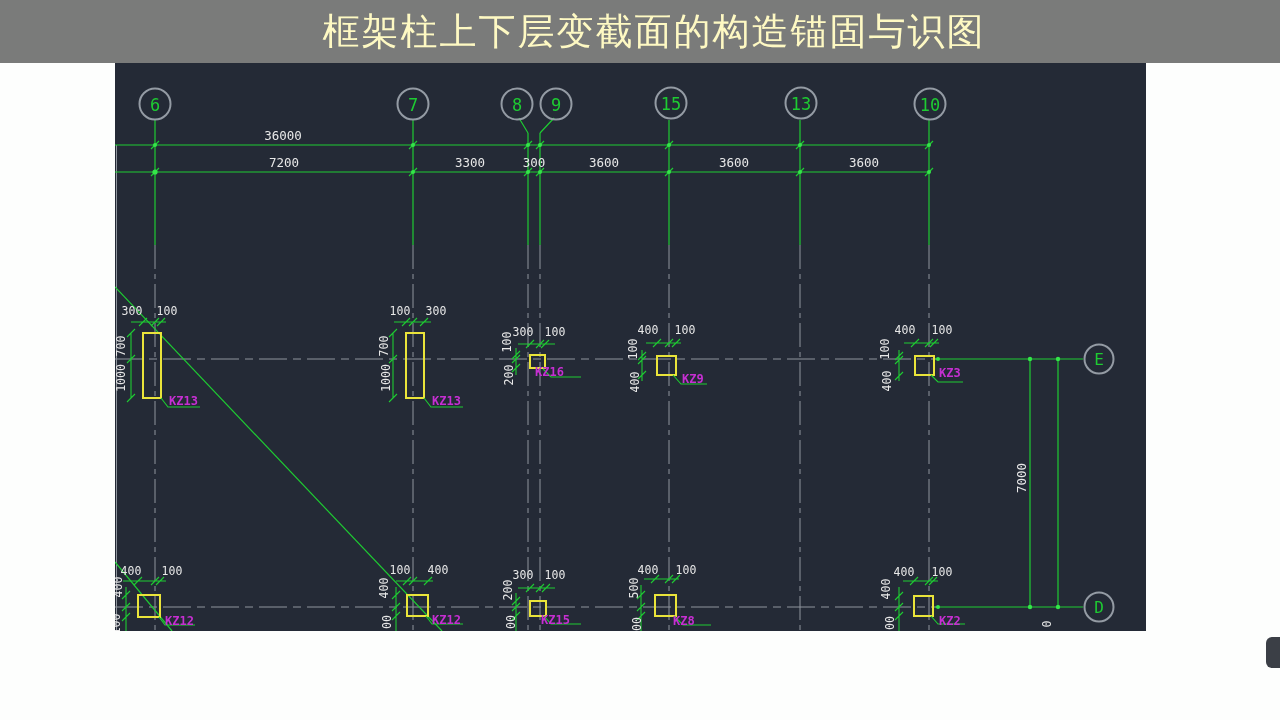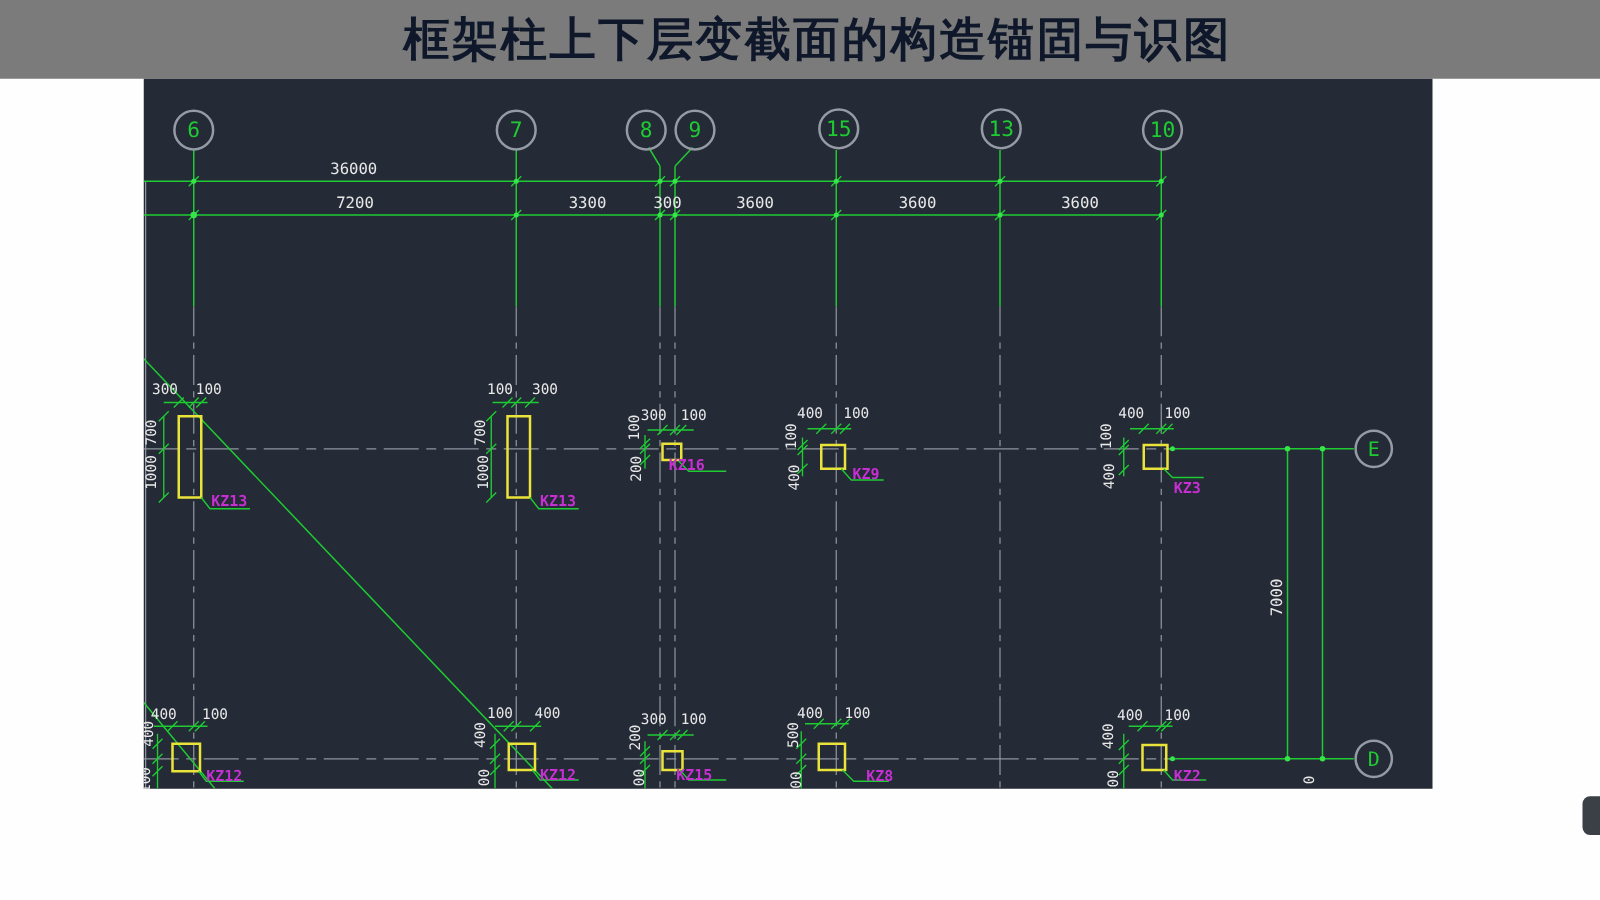--- a/index.html
+++ b/index.html
@@ -1,20 +1,20 @@
 <!DOCTYPE html>
 <html><head>
 <meta charset="utf-8">
 <style>
   html,body{margin:0;padding:0;background:#ffffff;}
   .stage{position:relative;width:1280px;height:720px;background:#fdfefd;overflow:hidden;
          font-family:"Liberation Sans",sans-serif;}
   .titlebar{position:absolute;left:0;top:0;width:1280px;height:63px;background:#7a7b7a;
             display:flex;align-items:center;justify-content:center;}
-  .titlebar .title{color:#0f172a;font-size:37px;font-weight:bold;letter-spacing:2px;
+  .titlebar .title{color:#fef9c3;font-size:37px;font-weight:normal;letter-spacing:2px;
                    font-family:"Liberation Sans",sans-serif;margin-left:28px;}
   .cad{position:absolute;left:115px;top:63px;width:1031px;height:568px;background:#242a36;overflow:hidden;}
   .cad svg{position:absolute;left:0;top:0;}
   .t{position:absolute;color:#e8e8e8;font:11.5px "DejaVu Sans Mono",monospace;white-space:nowrap;
      transform:translate(-50%,-50%);}
   .rot{transform:translate(-50%,-50%) rotate(-90deg);}
   .dimbig{font-size:12.5px;}
   .kz{position:absolute;color:#c62fd2;font:bold 12px "DejaVu Sans Mono",monospace;white-space:nowrap;}
   .bubble{position:absolute;width:33px;height:33px;border:2px solid #949ba4;border-radius:50%;
           box-sizing:border-box;color:#1ecb32;font:17px "DejaVu Sans Mono",monospace;
@@ -156,21 +156,21 @@
     <span class="t" style="left:533px;top:267px">400</span>
     <span class="t" style="left:570px;top:267px">100</span>
     <span class="t rot" style="left:518px;top:286px">100</span>
     <span class="t rot" style="left:520px;top:319px">400</span>
     <span class="kz" style="left:567px;top:309px">KZ9</span>
 
     <span class="t" style="left:790px;top:267px">400</span>
     <span class="t" style="left:827px;top:267px">100</span>
     <span class="t rot" style="left:770px;top:286px">100</span>
     <span class="t rot" style="left:772px;top:318px">400</span>
-    <span class="kz" style="left:824px;top:320px">KZ3</span>
+    <span class="kz" style="left:824px;top:303px">KZ3</span>
 
     <span class="t" style="left:16px;top:508px">400</span>
     <span class="t" style="left:57px;top:508px">100</span>
     <span class="t rot" style="left:3px;top:524px">400</span>
     <span class="t rot" style="left:1px;top:561px">100</span>
     <span class="kz" style="left:50px;top:551px">KZ12</span>
 
     <span class="t" style="left:285px;top:507px">100</span>
     <span class="t" style="left:323px;top:507px">400</span>
     <span class="t rot" style="left:269px;top:525px">400</span>
@@ -180,21 +180,21 @@
     <span class="t" style="left:408px;top:512px">300</span>
     <span class="t" style="left:440px;top:512px">100</span>
     <span class="t rot" style="left:393px;top:527px">200</span>
     <span class="t rot" style="left:396px;top:559px">00</span>
     <span class="kz" style="left:426px;top:550px">KZ15</span>
 
     <span class="t" style="left:533px;top:507px">400</span>
     <span class="t" style="left:571px;top:507px">100</span>
     <span class="t rot" style="left:519px;top:525px">500</span>
     <span class="t rot" style="left:522px;top:561px">00</span>
-    <span class="kz" style="left:578px;top:551px">KZ8</span>
+    <span class="kz" style="left:558px;top:551px">KZ8</span>
 
     <span class="t" style="left:789px;top:509px">400</span>
     <span class="t" style="left:827px;top:509px">100</span>
     <span class="t rot" style="left:771px;top:526px">400</span>
     <span class="t rot" style="left:775px;top:560px">00</span>
     <span class="kz" style="left:824px;top:551px">KZ2</span>
 
   </div>
 
   <div class="side-widget"></div>

